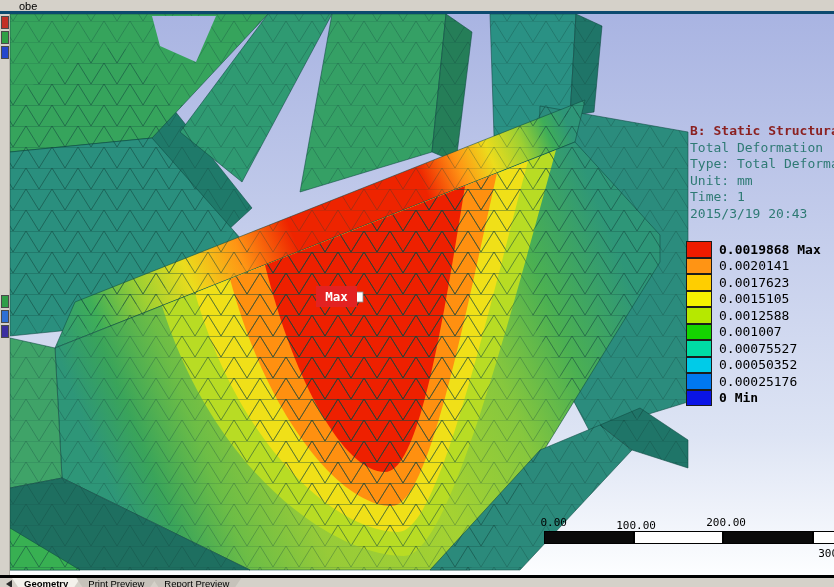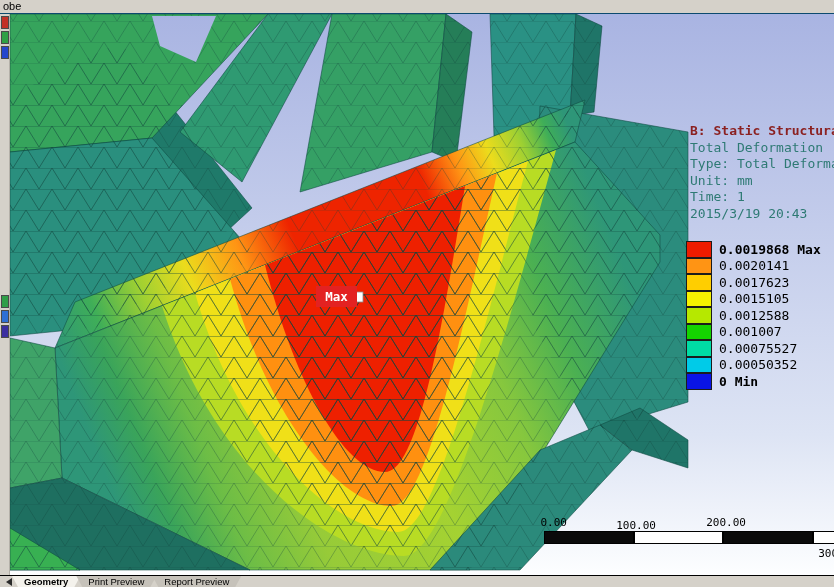--- a/index.html
+++ b/index.html
@@ -1,20 +1,20 @@
 <!DOCTYPE html>
 <html><head>
 <meta charset="utf-8">
 <style>
   *{box-sizing:border-box;margin:0;padding:0}
   html,body{width:834px;height:587px;overflow:hidden}
   body{position:relative;background:#d5d1c9;font-family:"Liberation Sans",sans-serif}
 
   .top-strip{position:absolute;left:0;top:0;width:834px;height:14px;background:#d5d1c9;
-    border-bottom:1px solid #0c4a6e;font-size:11px;line-height:13px;color:#000;padding-left:3px}
+    border-bottom:3px solid #0c4a6e;font-size:11px;line-height:13px;color:#000;padding-left:19px}
 
   .left-strip{position:absolute;left:0;top:14px;width:10px;height:561px;background:#d5d1c9;
     border-right:1px solid #b4b0a8}
   .left-strip .sw{position:absolute;left:1px;width:8px;height:13px;border:1px solid #4a4a4a}
 
   .viewport{position:absolute;left:10px;top:14px;width:824px;height:561px;overflow:hidden}
   .viewport svg{position:absolute;left:0;top:0}
 
   .annotation{position:absolute;left:680px;top:109px;width:230px;
     font-family:"DejaVu Sans Mono",monospace;font-size:13px;line-height:16.5px;white-space:nowrap}
@@ -32,21 +32,21 @@
   .ruler-seg.dark{background:#0a0a0a}
   .ruler-seg.light{background:#ffffff}
   .ruler-label{position:absolute;width:46px;text-align:right;
     font-family:"DejaVu Sans Mono",monospace;font-size:11px;color:#000;white-space:nowrap}
   .rl-0{left:511px;top:502px}
   .rl-200{left:690px;top:502px}
   .rl-100{left:600px;top:505px}
   .rl-300{left:802px;top:533px}
 
   .bottom-bar{position:absolute;left:0;top:575px;width:834px;height:12px;background:#d5d1c9;
-    border-top:1px solid #000000;display:flex;align-items:stretch;overflow:hidden}
+    border-top:3px solid #000000;display:flex;align-items:stretch;overflow:hidden}
   .tab-arrow{width:0;height:0;margin:2px 4px 0 6px;
     border-top:4px solid transparent;border-bottom:4px solid transparent;border-right:6px solid #2a2a2a}
   .tabs{display:flex}
   .tab{padding:0 12px;margin-left:-4px;font-size:9.5px;line-height:12px;color:#000;background:#c6c2ba;
     clip-path:polygon(0 0,100% 0,calc(100% - 6px) 100%,6px 100%);white-space:nowrap}
   .tab.active{background:#f4f2ec;font-weight:bold}
 </style>
 </head>
 <body>
 
@@ -202,20 +202,24 @@
       </div>
       <div class="legend-row">
         <div class="legend-swatch" style="background: rgb(0, 220, 164);"></div>
         <div class="legend-label">0.00075527</div>
       </div>
       <div class="legend-row">
         <div class="legend-swatch" style="background: rgb(0, 203, 232);"></div>
         <div class="legend-label">0.00050352</div>
       </div>
       <div class="legend-row">
+        <div class="legend-swatch" style="background: rgb(0, 120, 240);"></div>
+        <div class="legend-label">0.00025176</div>
+      </div>
+      <div class="legend-row">
         <div class="legend-swatch" style="background: rgb(10, 20, 230);"></div>
         <div class="legend-label bold">0 Min</div>
       </div>
     </div>
 
   <div class="ruler-label rl-0">0.00</div>
   <div class="ruler-label rl-200">200.00</div>
   <div class="ruler-bar">
     <div class="ruler-seg dark"></div>
     <div class="ruler-seg light"></div>

